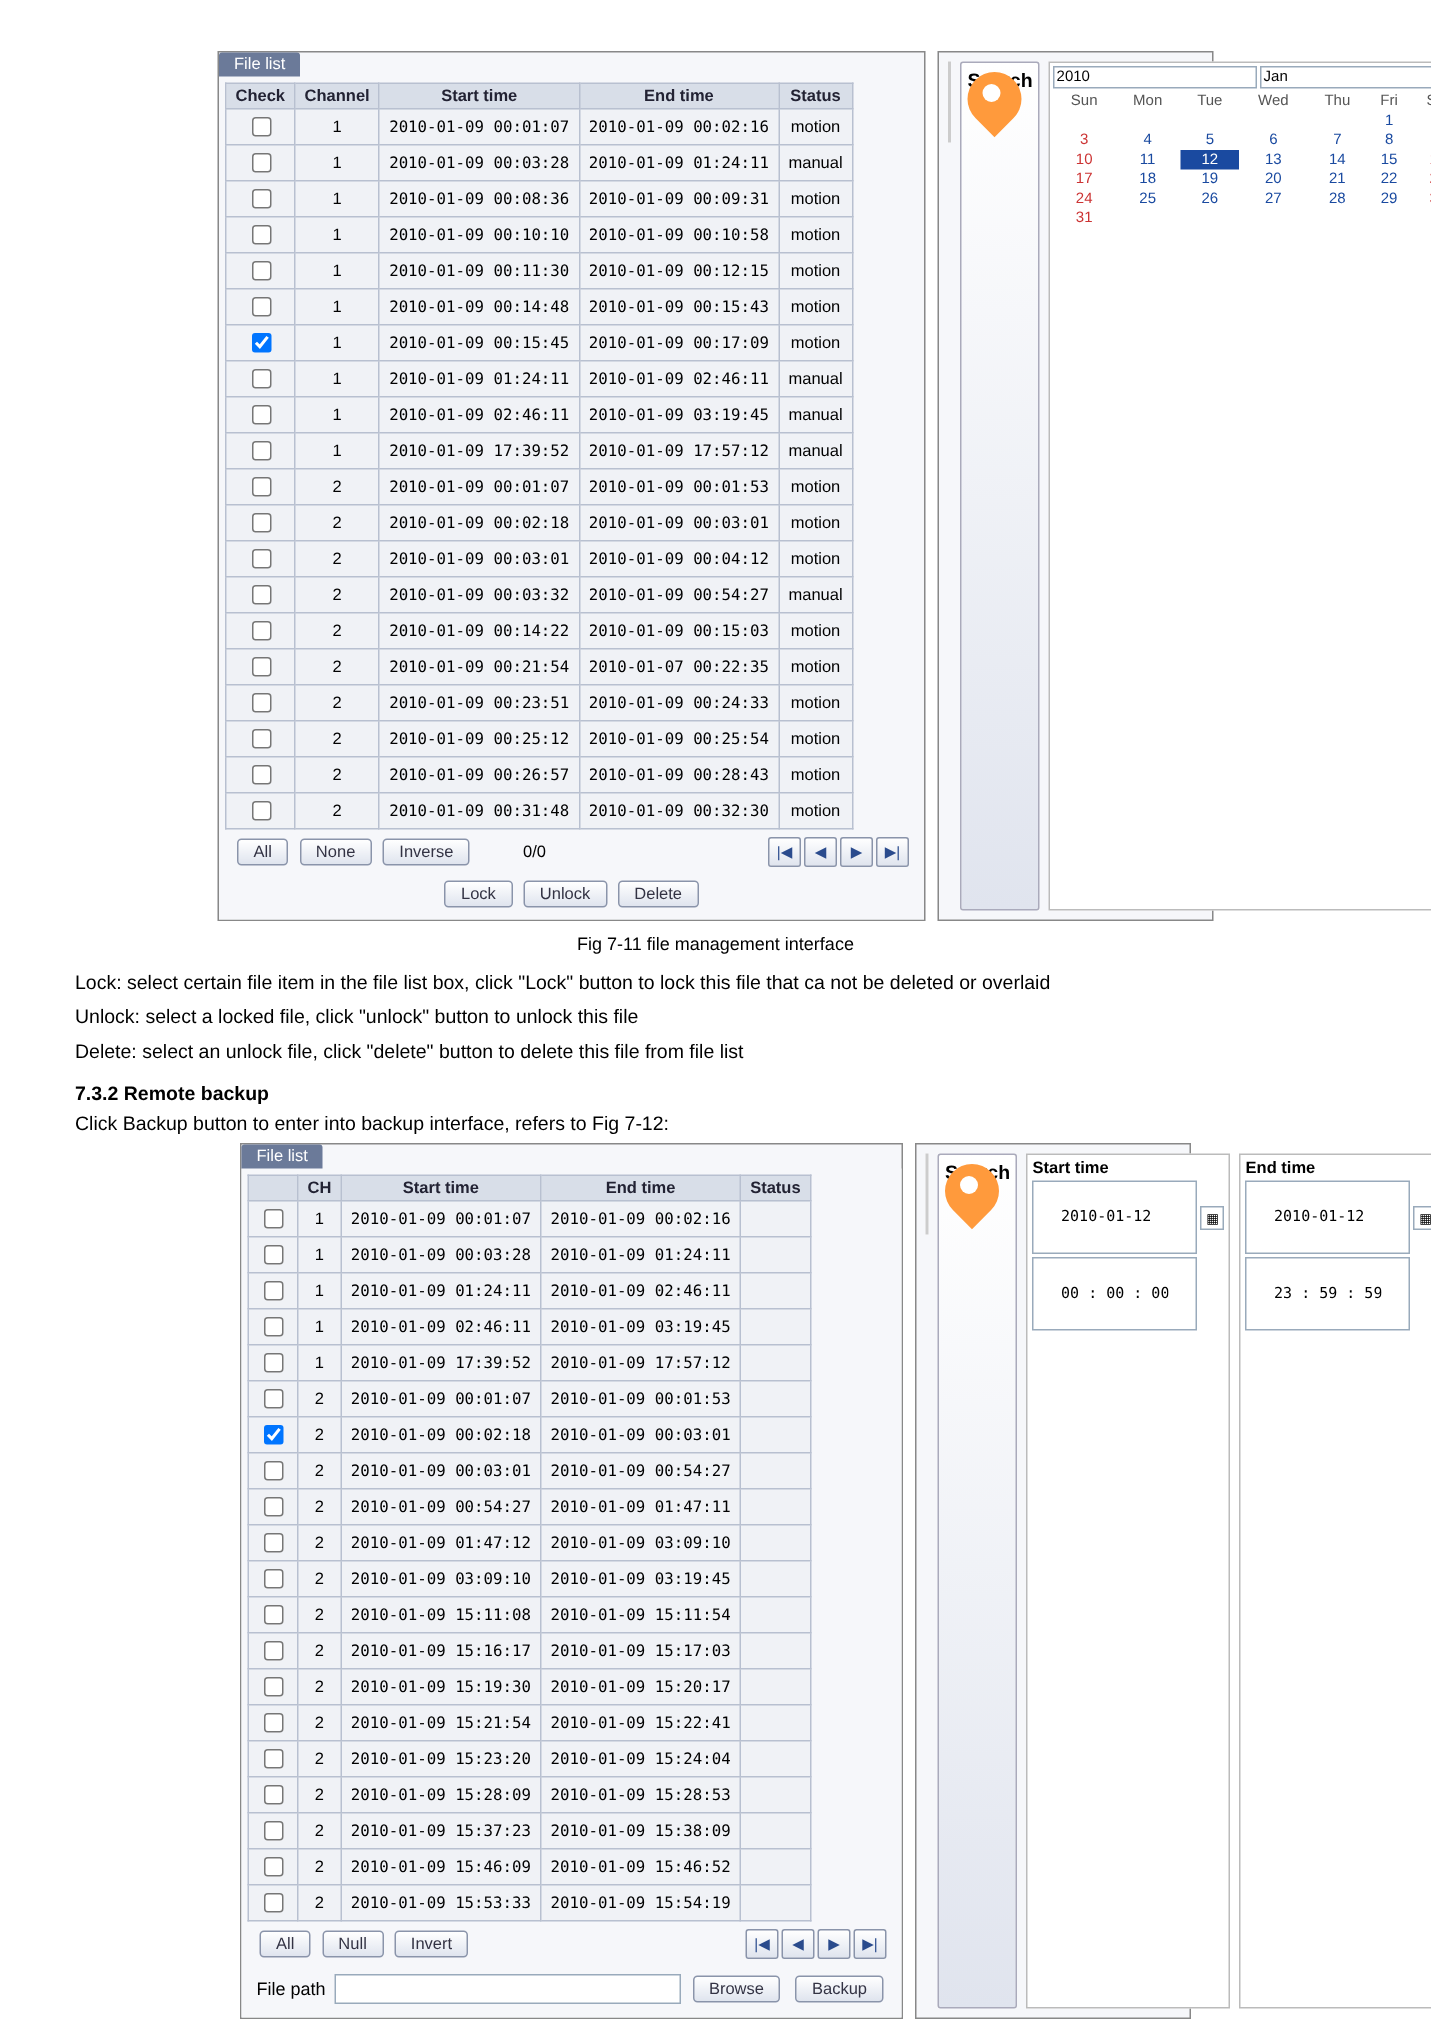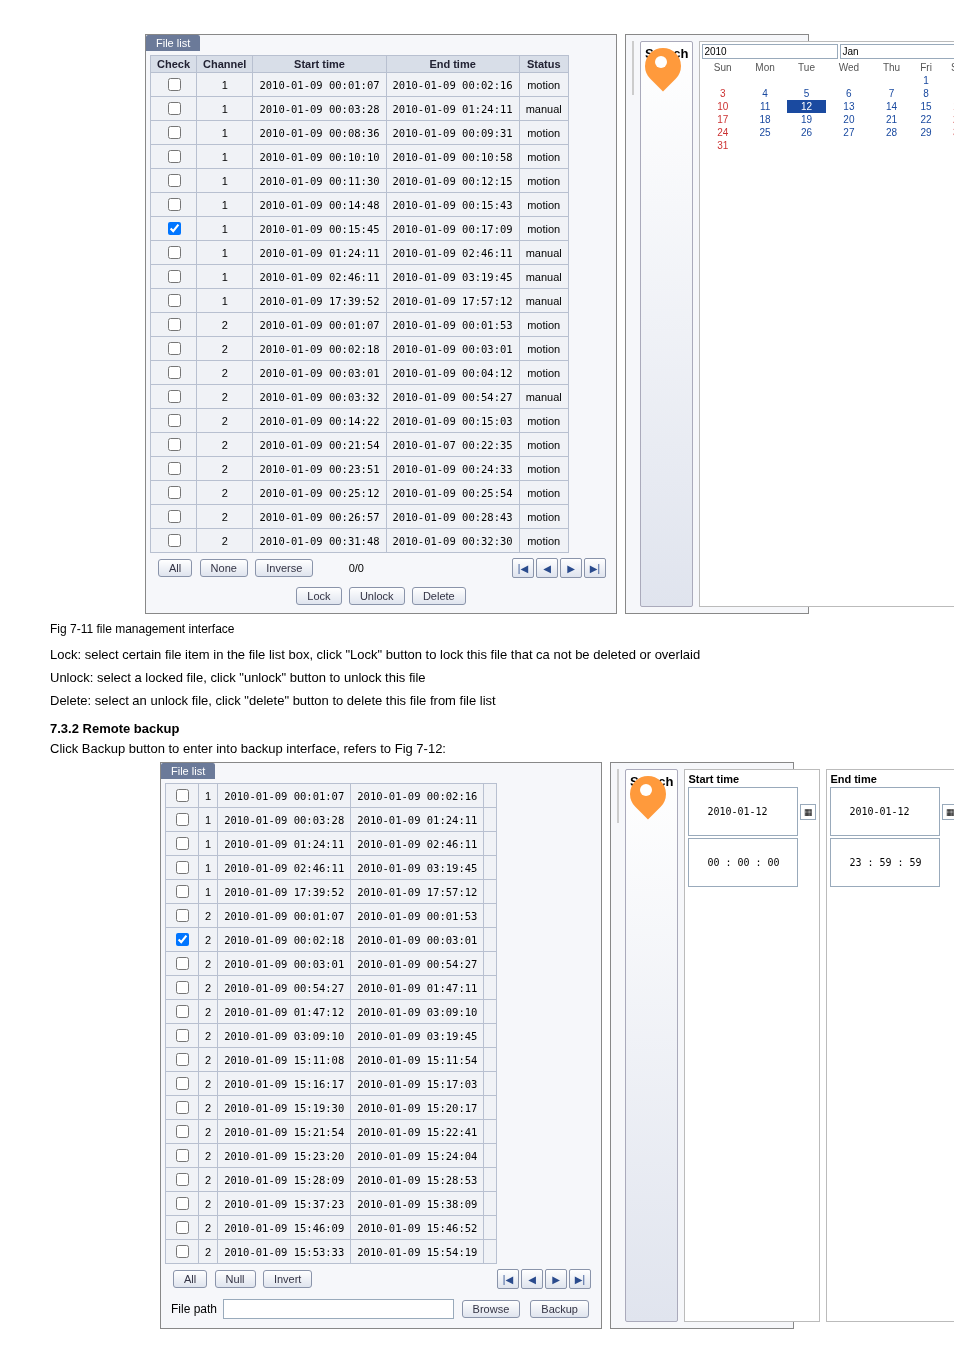--- a/index.html
+++ b/index.html
@@ -37,21 +37,21 @@
   table.cal td.sel { background:#1a4aa0; color:#fff; }
   .chan-grid { display:grid; grid-template-columns: repeat(5, 1fr); gap:2px 2px; font-size:10px; color:#1a4aa0; }
   .chan-grid label { display:flex; align-items:center; gap:1px; }
   .chan-grid input { width:11px; height:11px; }
   .time-block { border:1px solid #bbb; background:#fff; padding:3px; font-size:11px; }
   .time-block .lbl { font-weight:bold; }
   .time-input { display:flex; align-items:center; gap:2px; margin-top:2px; }
   .time-input input { width:72px; font-size:10px; border:1px solid #9ab; padding:18px; font-family:monospace; }
   .time-input .spin { width:14px; height:14px; border:1px solid #9ab; font-size:9px; display:flex; align-items:center; justify-content:center; }
 
-  .fig-caption { font-size:12px; margin:4px 0 10px 0; }
+  .fig-caption { text-align:center; font-size:12px; margin:4px 0 10px 0; }
   p.body-text { font-size:13px; line-height:1.45; margin:4px 0; }
   .sect-heading { font-weight:bold; font-size:13px; margin:10px 0 4px 0; }
   .file-path-row { display:flex; align-items:center; gap:6px; padding:4px 6px; }
   .file-path-row input { flex:1; border:1px solid #9ab; height:16px; font-size:11px; }
 </style>
 </head>
 <body>
 
 <div class="page">
 
@@ -354,20 +354,27 @@
   <p class="body-text">Click Backup button to enter into backup interface, refers to Fig 7-12:</p>
 
   <div class="screenshot-wrap">
     <div class="screenshot-outer">
       <div class="panel-box" style="width:440px;">
         <div class="panel-tab">File list</div>
         <div class="panel-body">
           <table class="datatable" id="fig2-table">
               <tbody>
                 <tr>
+                  <th></th>
+                  <th>CH</th>
+                  <th>Start time</th>
+                  <th>End time</th>
+                  <th>Status</th>
+                </tr>
+                <tr>
                   <td><input type="checkbox" style=""></td>
                   <td>1</td>
                   <td class="start">2010-01-09 00:01:07</td>
                   <td class="end">2010-01-09 00:02:16</td>
                   <td></td>
                 </tr>
                 <tr>
                   <td><input type="checkbox" style=""></td>
                   <td>1</td>
                   <td class="start">2010-01-09 00:03:28</td>

